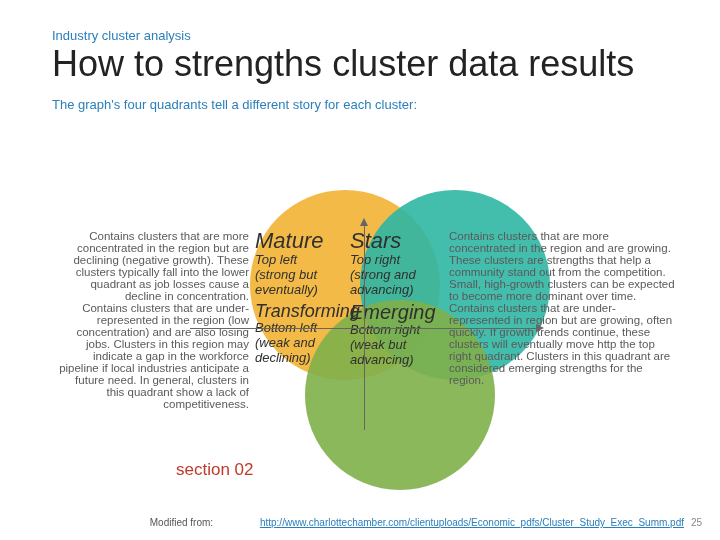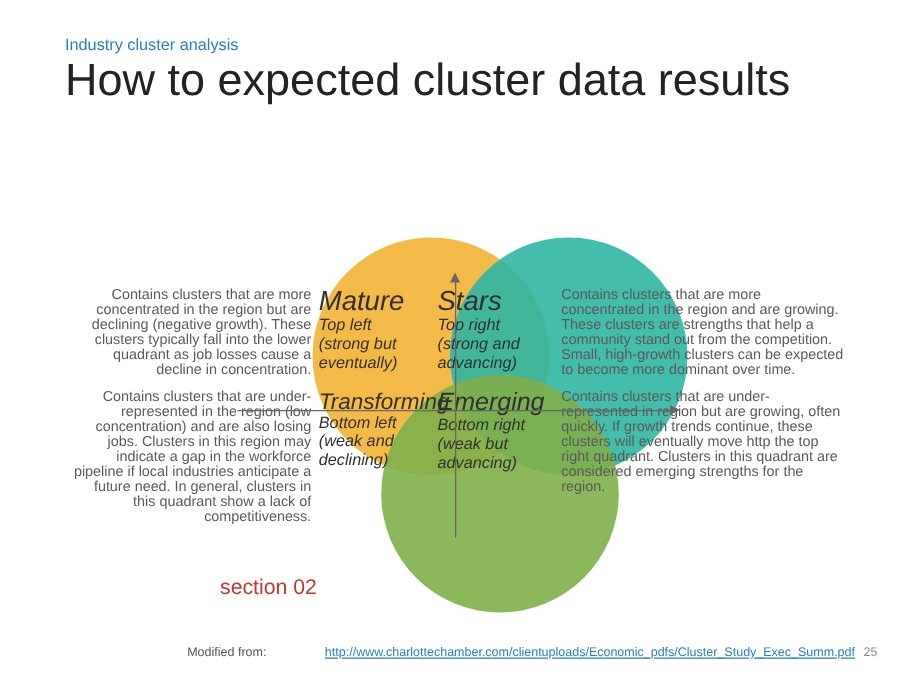--- a/index.html
+++ b/index.html
@@ -29,35 +29,36 @@
   .mod{position:absolute;right:36px;bottom:12px;font-size:10px;color:#555;z-index:2;}
   .mod a{color:#2a7fba;text-decoration:underline;padding-left:44px;}
   .pgnum{position:absolute;right:18px;bottom:12px;font-size:10px;color:#888;z-index:2;}
 </style>
 </head>
 <body>
 
 <div class="page">
 
   <p class="kicker">Industry cluster analysis</p>
-  <h1 class="title">How to expected cluster data results</h1>
+  <h1 class="title">How to strengths cluster data results</h1>
+  <p class="lead">The graph's four quadrants tell a different story for each cluster:</p>
 
   <div class="venn">
     <div class="circ c1"></div>
     <div class="circ c2"></div>
     <div class="circ c3"></div>
   </div>
 
   <div class="axis-v"></div>
   <div class="axis-h"></div>
   <div class="arrow-up"></div>
   <div class="arrow-right"></div>
 
   <div class="grid">
-    <div class="row" style="margin-bottom:10px;">
+    <div class="row" style="">
       <div class="col left-txt">Contains clusters that are more concentrated in the region but are declining (negative growth). These clusters typically fall into the lower quadrant as job losses cause a decline in concentration.</div>
       <div class="col mid-l">
         <div class="qhead">Mature</div>
         <div class="qsub">Top left</div>
         <div class="qdesc">(strong but eventually)</div>
       </div>
       <div class="col mid-r">
         <div class="qhead">Stars</div>
         <div class="qsub">Top right</div>
         <div class="qdesc">(strong and advancing)</div>

